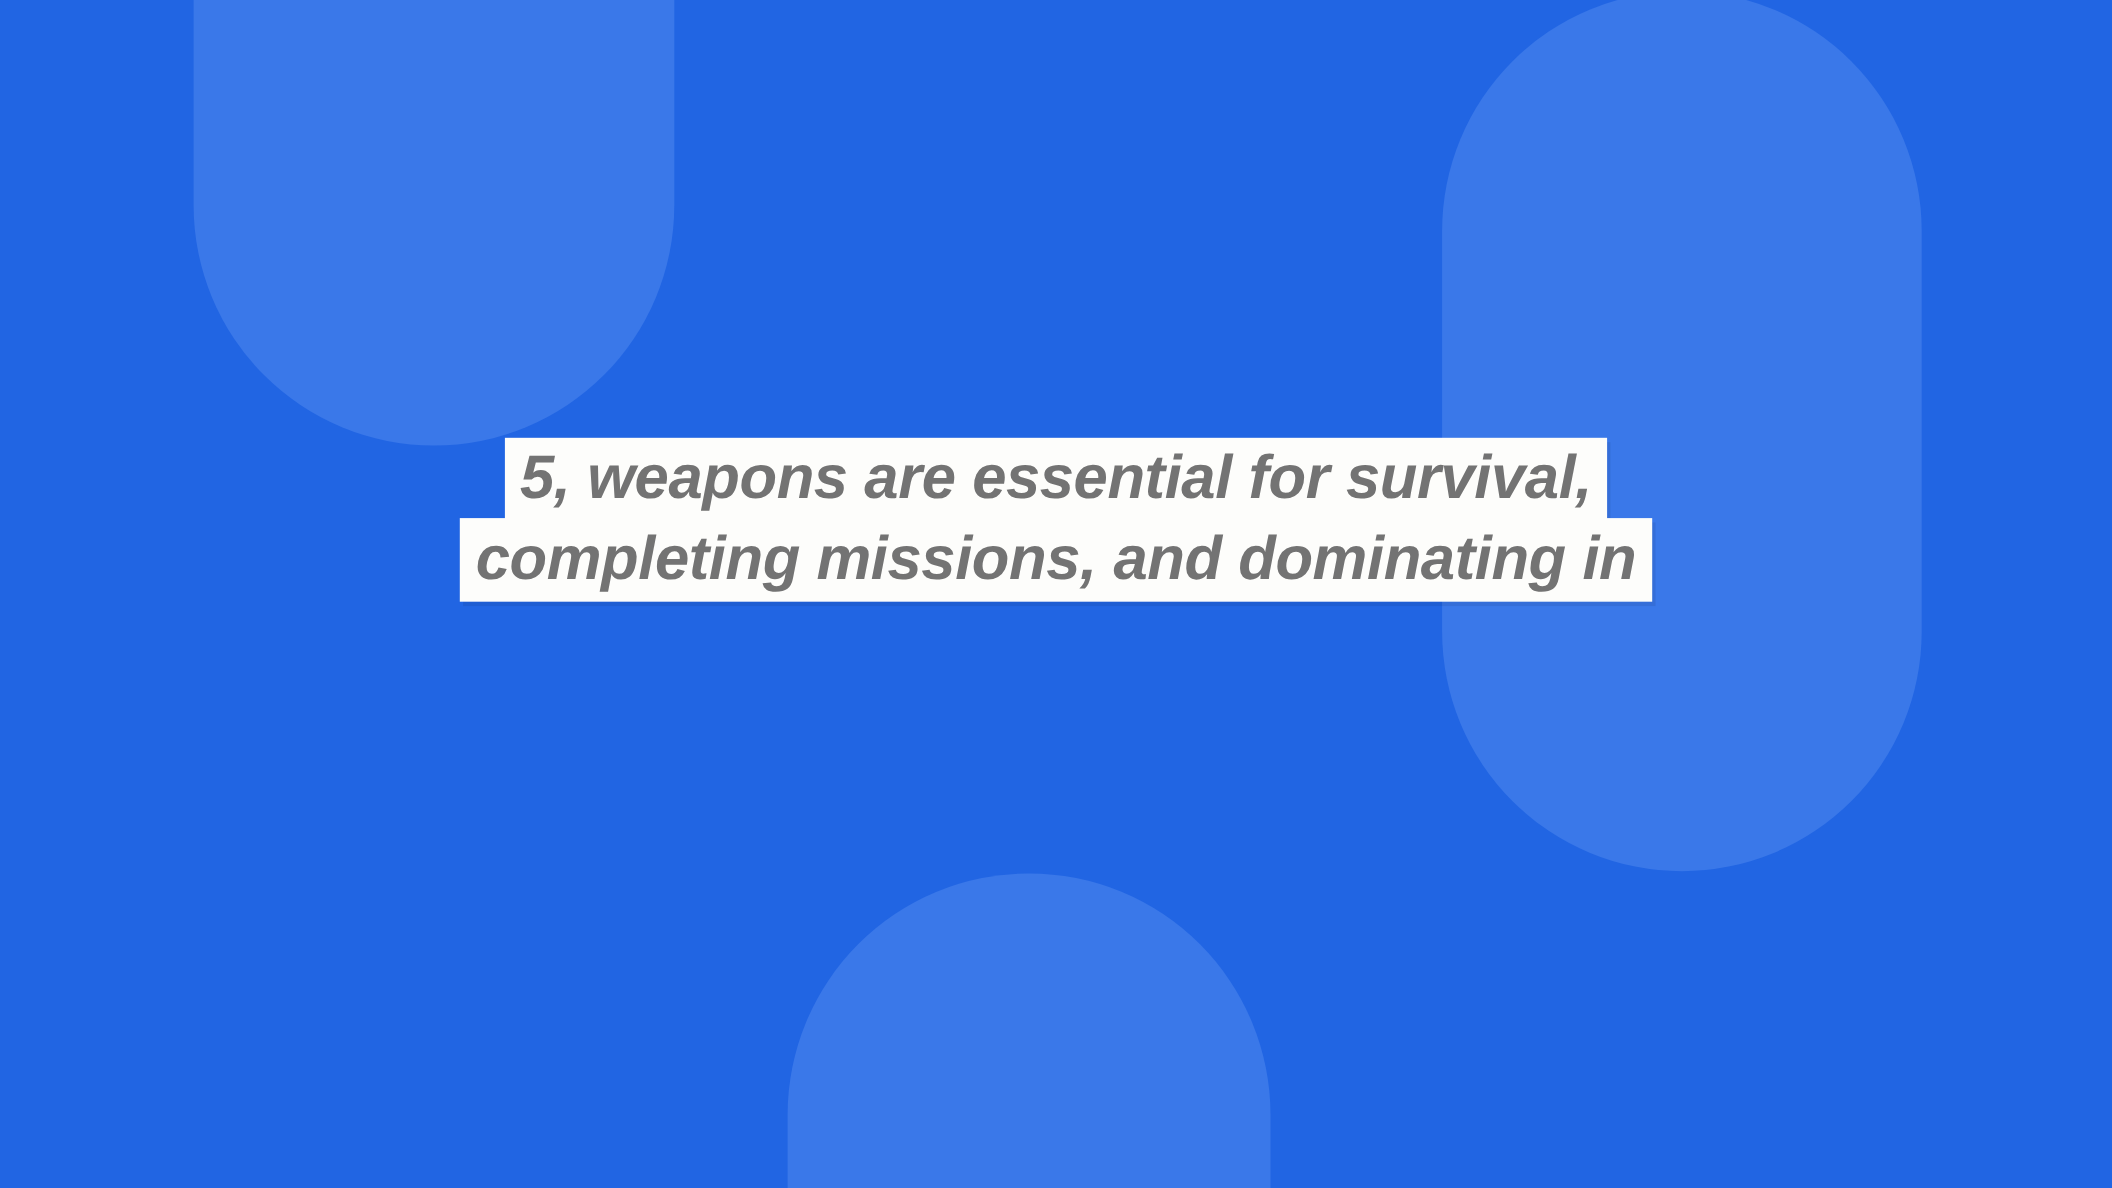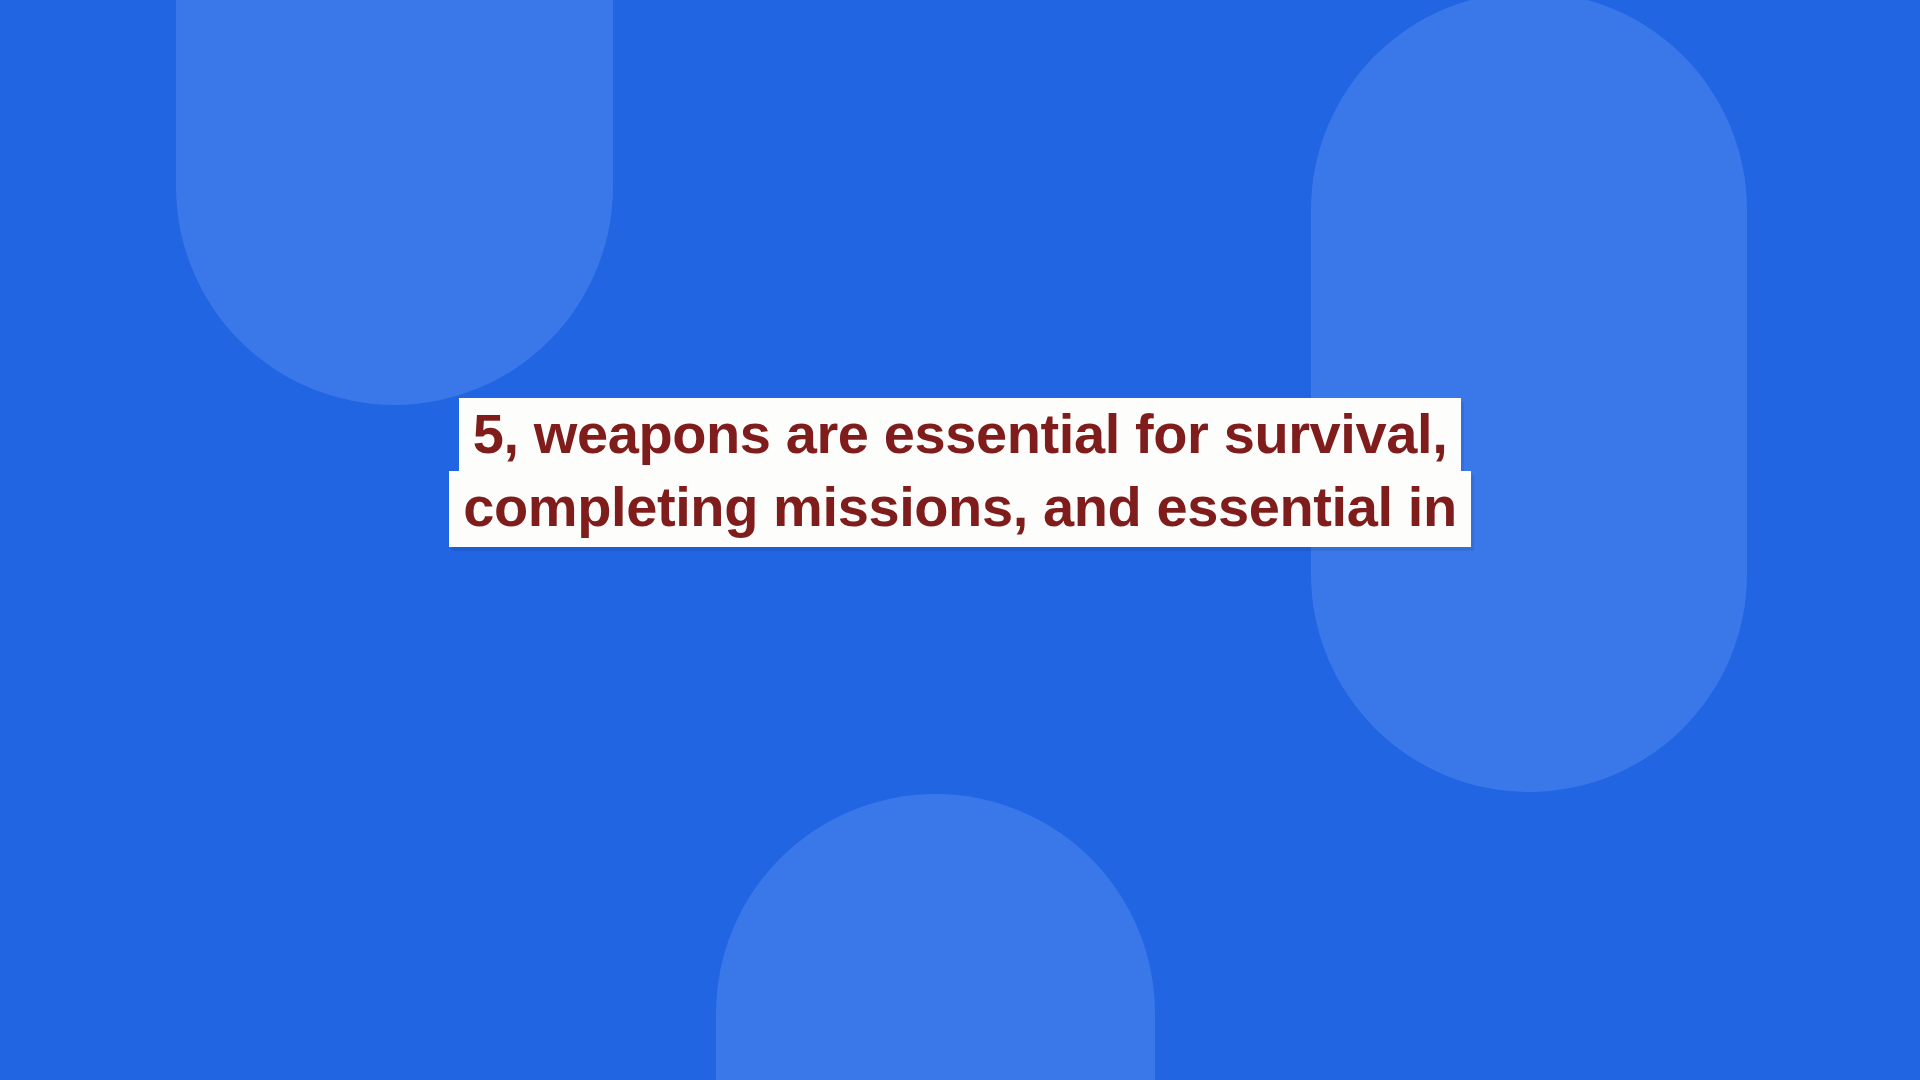--- a/index.html
+++ b/index.html
@@ -67,45 +67,46 @@
     top: 398px;
     display: flex;
     flex-direction: column;
     align-items: center;
     justify-content: flex-start;
   }
 
   .caption-line {
     display: block;
     background: #fdfdfb;
-    color: #7f1d1d;
+    color: #737373;
     font-size: 56px;
     line-height: 1.115;
     font-weight: 700;
     letter-spacing: -0.4px;
     white-space: pre;
     padding: 5px 14px 8px 14px;
     box-sizing: border-box;
     text-align: center;
     box-shadow: 3px 4px 0 rgba(12, 28, 70, 0.10);
+    font-style: italic;
   }
 
   .caption-line + .caption-line {
     margin-top: -2px;
   }
 </style>
 </head>
 <body>
 
 <div id="slide">
 
   <div class="bg-layer">
     <div class="shape shape-left"></div>
     <div class="shape shape-right"></div>
     <div class="shape shape-bottom"></div>
   </div>
 
   <div class="caption">
     <span class="caption-line">5, weapons are essential for survival,</span>
-    <span class="caption-line">completing missions, and essential in</span>
+    <span class="caption-line">completing missions, and dominating in</span>
   </div>
 
 </div>
 
 </body></html>

